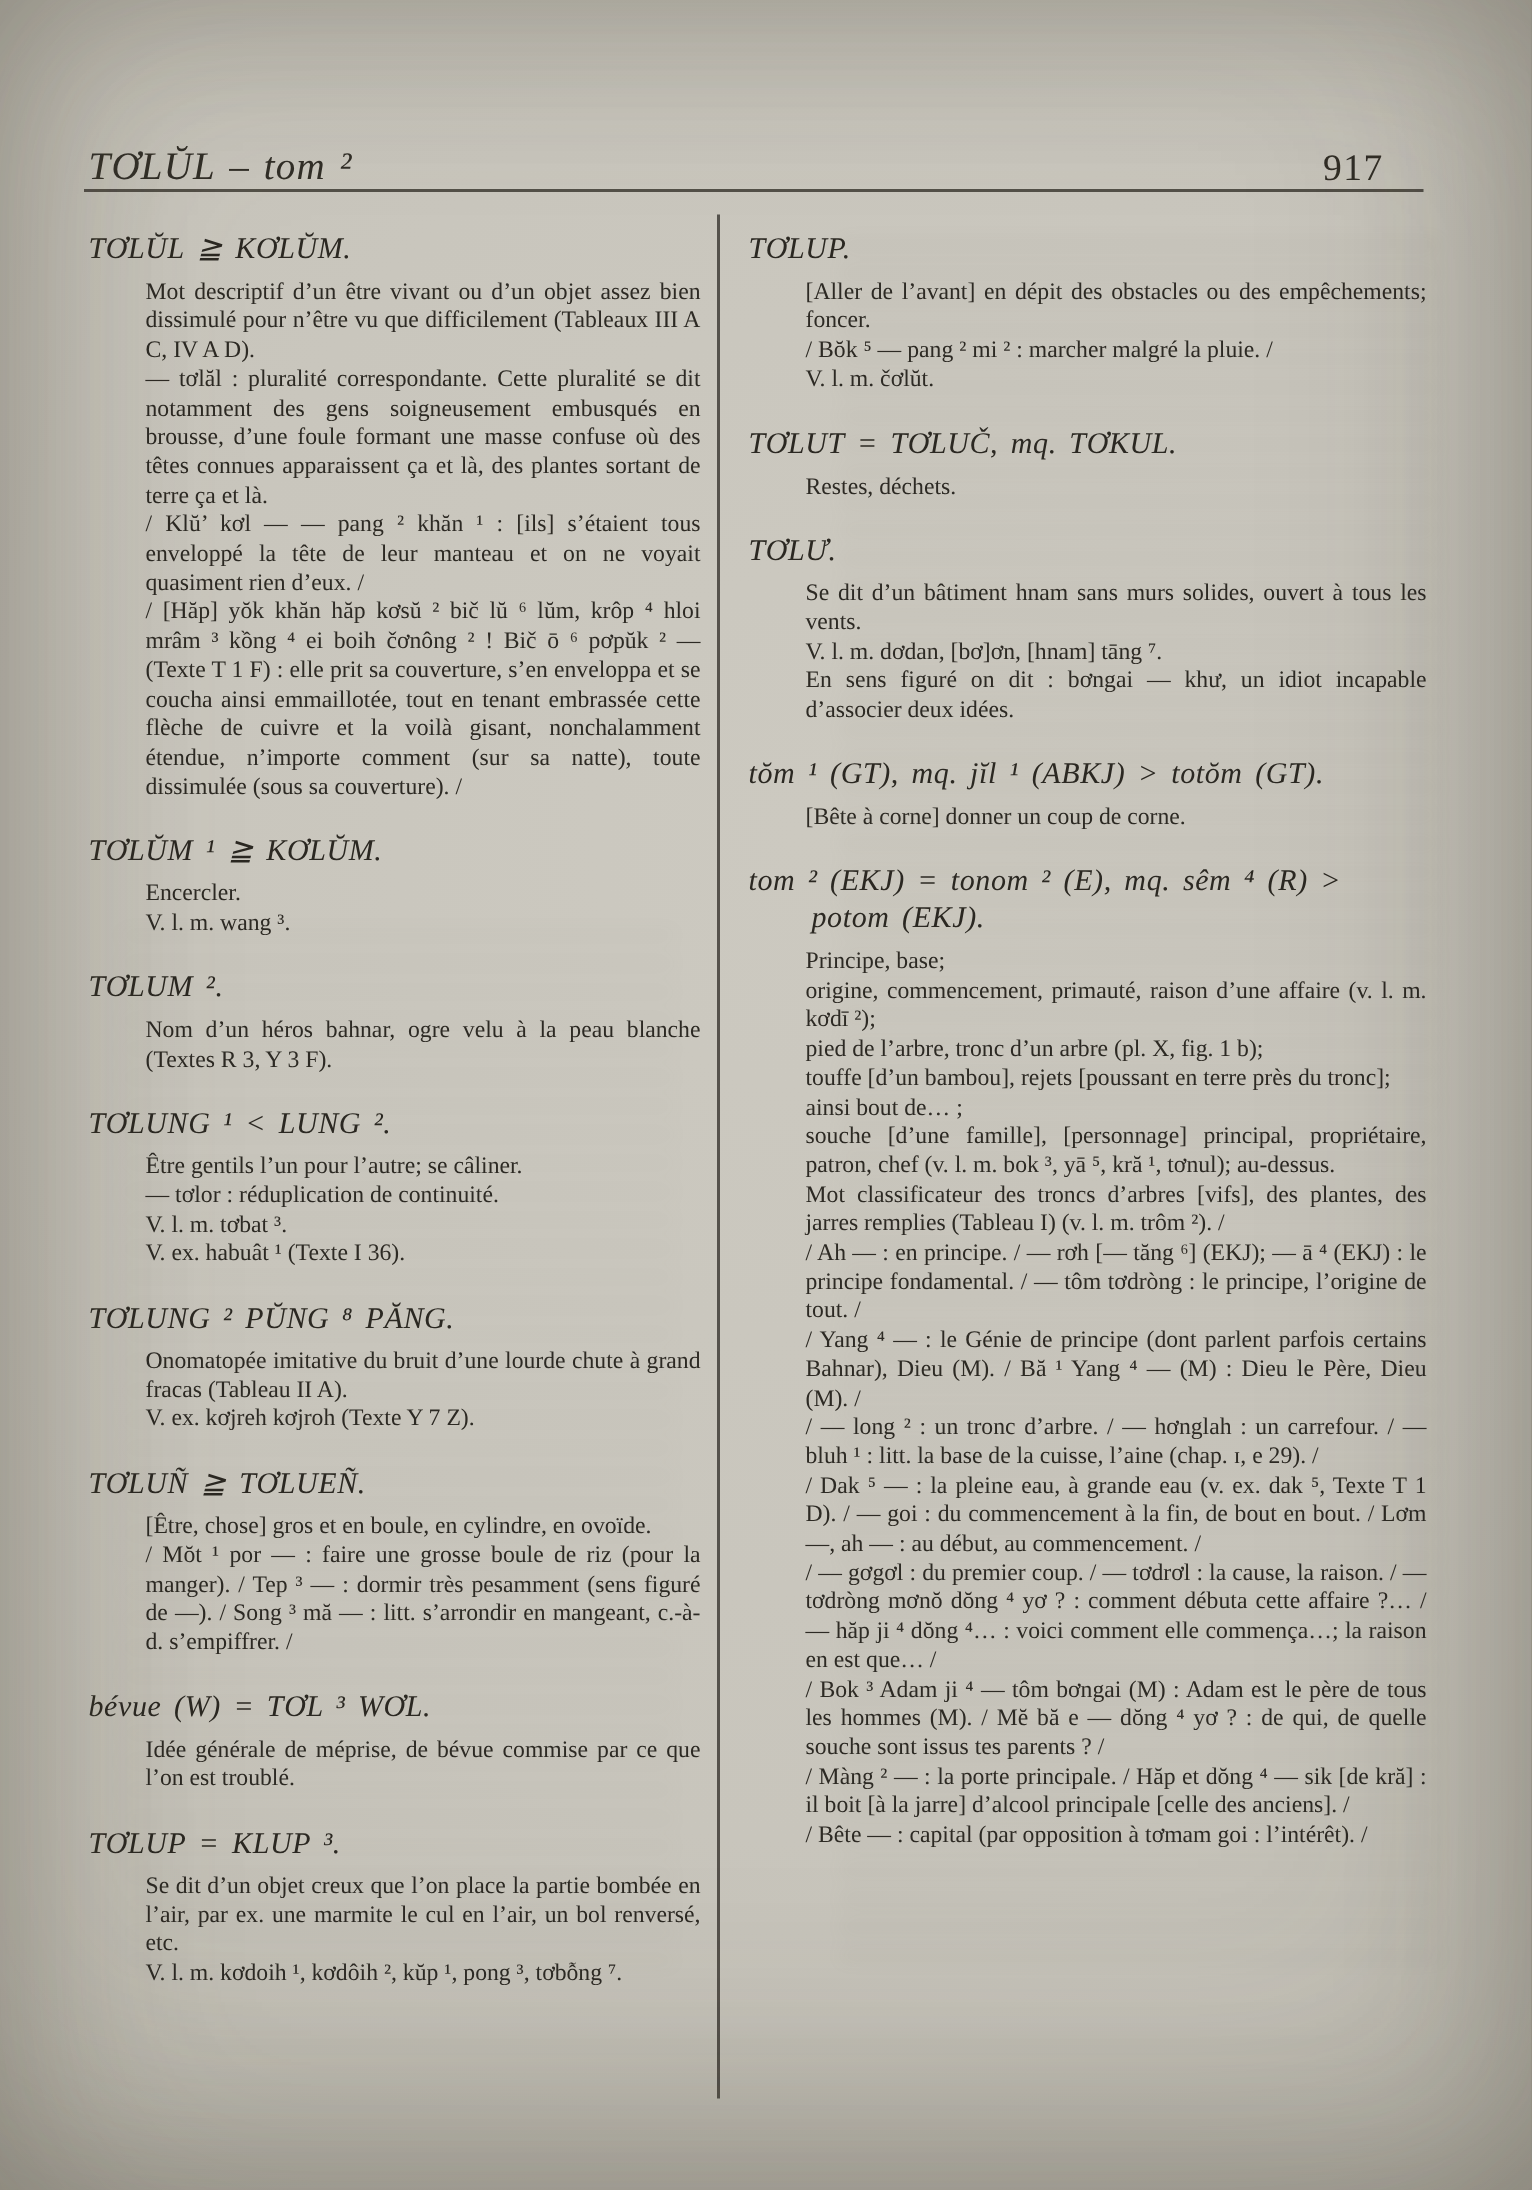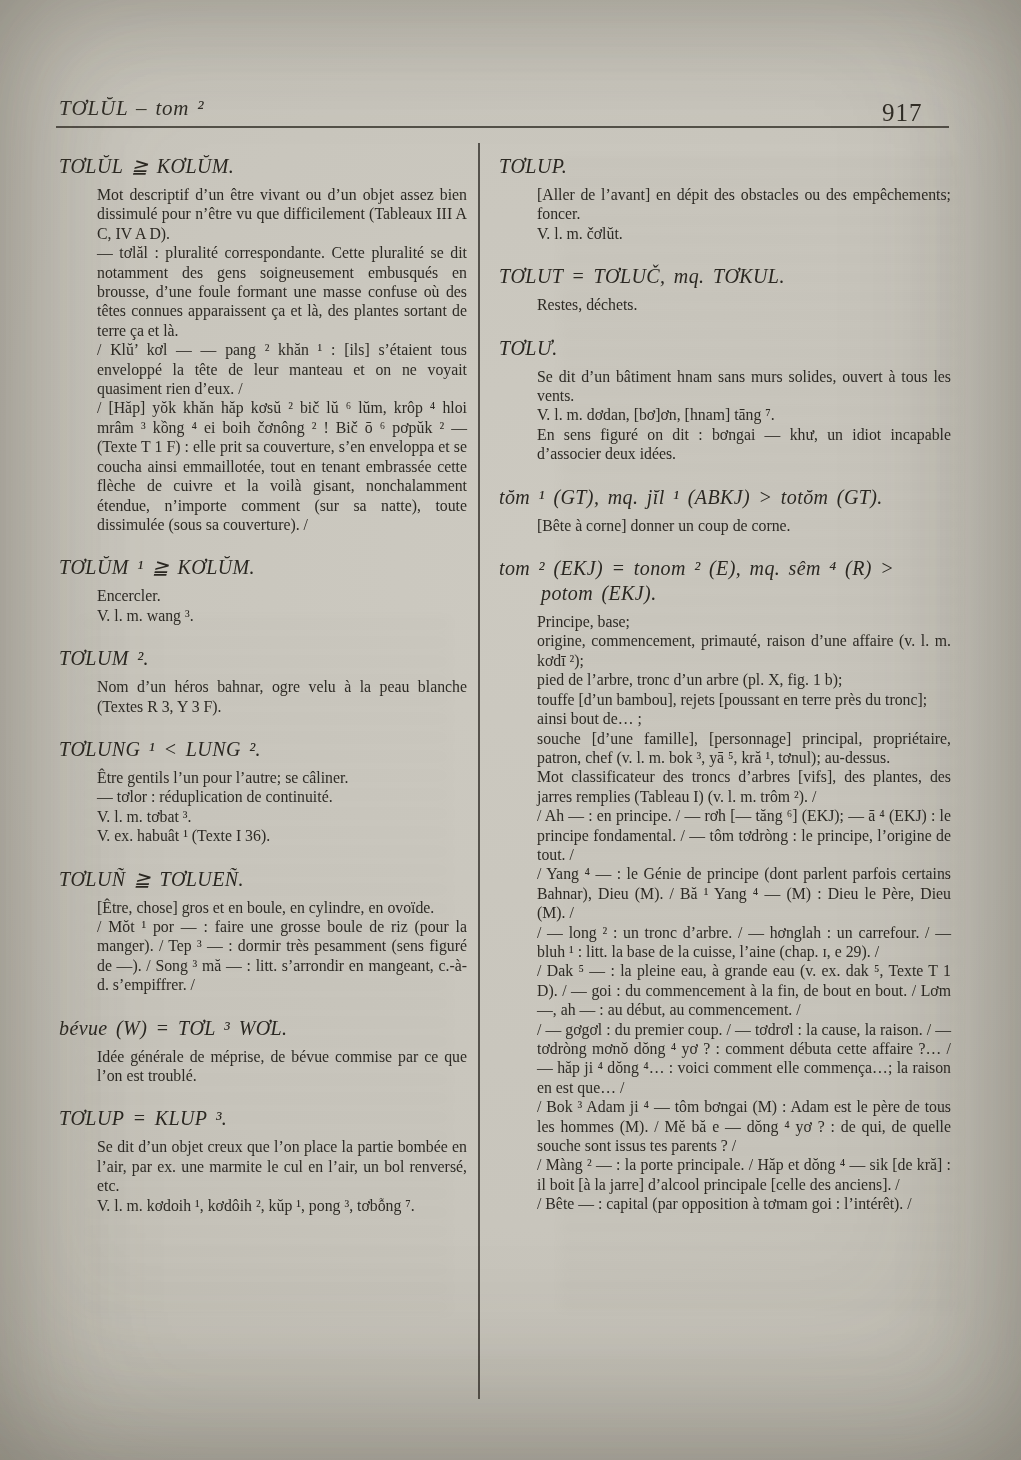--- a/index.html
+++ b/index.html
@@ -42,21 +42,21 @@
         rgba(198,195,186,0.0) 7px, rgba(198,195,186,0.0) 19px);
   }
   #ghost-right { left: 560px; top: 160px; width: 400px; height: 1150px; }
   #ghost-left  { left: 80px;  top: 620px; width: 370px; height: 700px; opacity: 0.10; }
 
   .running-head {
     position: absolute;
     top: 96px;
     left: 59px;
     font-style: italic;
-    font-size: 21px;
+    font-size: 26px;
     letter-spacing: 0.8px;
     word-spacing: 2px;
     color: #312e27;
   }
   .page-number {
     position: absolute;
     top: 99px;
     left: 882px;
     font-size: 25px;
     letter-spacing: 1px;
@@ -150,20 +150,27 @@
       <div class="entry">
         <div class="hw">TƠLUNG ¹ &lt; LUNG ².</div>
         <div class="body">
           <p>Être gentils l’un pour l’autre; se câliner.</p>
           <p>— tơlor : réduplication de continuité.</p>
           <p>V. l. m. tơbat ³.</p>
           <p>V. ex. habuât ¹ (Texte I 36).</p>
         </div>
       </div>
       <div class="entry">
+        <div class="hw">TƠLUNG ² PŬNG ⁸ PĂNG.</div>
+        <div class="body">
+          <p>Onomatopée imitative du bruit d’une lourde chute à grand fracas (Tableau II A).</p>
+          <p>V. ex. kơjreh kơjroh (Texte Y 7 Z).</p>
+        </div>
+      </div>
+      <div class="entry">
         <div class="hw">TƠLUÑ ≧ TƠLUEÑ.</div>
         <div class="body">
           <p>[Être, chose] gros et en boule, en cylindre, en ovoïde.</p>
           <p>/ Mŏt ¹ por — : faire une grosse boule de riz (pour la manger). / Tep ³ — : dormir très pesamment (sens figuré de —). / Song ³ mă — : litt. s’arrondir en mangeant, c.-à-d. s’empiffrer. /</p>
         </div>
       </div>
       <div class="entry">
         <div class="hw">bévue (W) = TƠL ³ WƠL.</div>
         <div class="body">
           <p>Idée générale de méprise, de bévue commise par ce que l’on est troublé.</p>
@@ -176,20 +183,21 @@
           <p>V. l. m. kơdoih ¹, kơdôih ², kŭp ¹, pong ³, tơbỗng ⁷.</p>
         </div>
       </div>
     </div>
 
   <div class="col" id="col-right">
       <div class="entry">
         <div class="hw">TƠLUP.</div>
         <div class="body">
           <p>[Aller de l’avant] en dépit des obstacles ou des empêchements; foncer.</p>
+          <p>/ Bŏk ⁵ — pang ² mi ² : marcher malgré la pluie. /</p>
           <p>V. l. m. čơlŭt.</p>
         </div>
       </div>
       <div class="entry">
         <div class="hw">TƠLUT = TƠLUČ, mq. TƠKUL.</div>
         <div class="body">
           <p>Restes, déchets.</p>
         </div>
       </div>
       <div class="entry">

